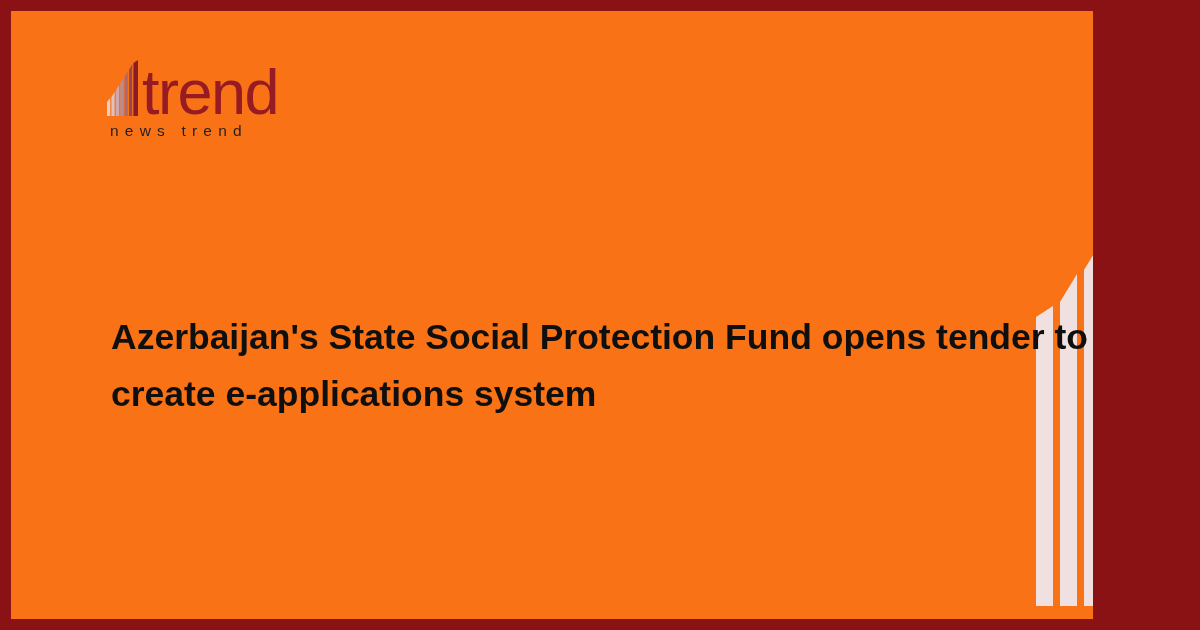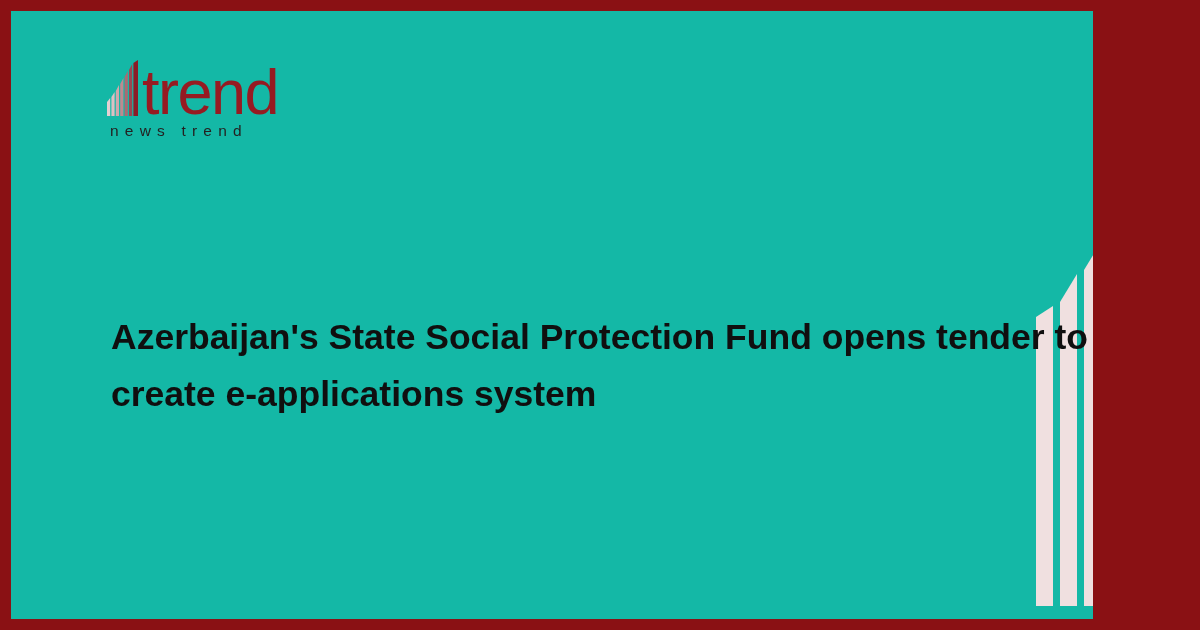--- a/index.html
+++ b/index.html
@@ -14,21 +14,21 @@
     font-family: "Liberation Sans", sans-serif;
     background: #8a1114;
   }
 
   #card {
     position: relative;
     width: 1104px;
     height: 630px;
     box-sizing: border-box;
     border: 11px solid #8a1114;
-    background: #14b8a6;
+    background: #f97316;
     overflow: hidden;
   }
 
   
   #decor {
     position: absolute;
     left: 1014px;
     top: 161px;
     width: 155px;
     height: 434px;

